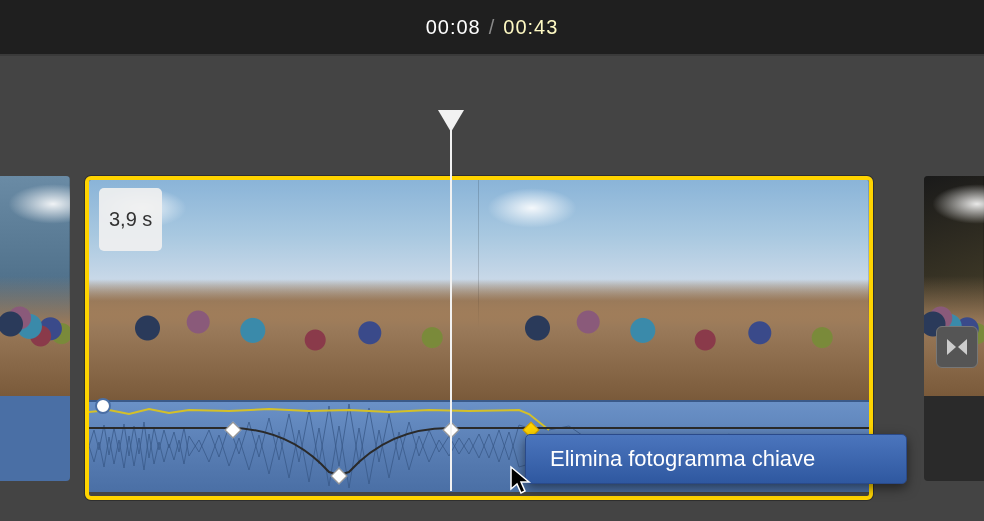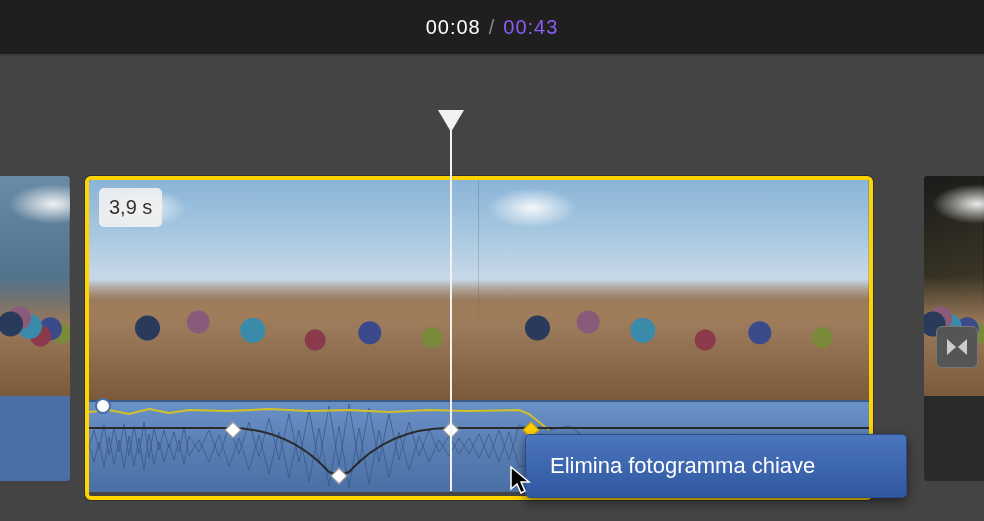--- a/index.html
+++ b/index.html
@@ -1,19 +1,19 @@
 <!DOCTYPE html>
 <html><head>
 <meta charset="utf-8">
 <style>
   html,body{margin:0;padding:0;width:984px;height:521px;background:#2b2b2b;font-family:-apple-system,Helvetica,Arial,sans-serif;overflow:hidden}
   .timecode-bar{width:100%;height:54px;display:flex;align-items:center;justify-content:center;background:#1f1f1f;font-size:20px;letter-spacing:1px}
   .timecode-bar .cur{color:#fff}
   .timecode-bar .sep{color:#8a8a8a;margin:0 8px}
-  .timecode-bar .tot{color:#8b5cf6}
+  .timecode-bar .tot{color:#fef9c3}
   .divider{height:2px;background:#3a3a3a}
   .timeline-area{position:relative;width:100%;height:465px;background:#444}
   .track-row{position:absolute;left:0;right:0;top:120px;height:330px}
   .prev-clip{position:absolute;left:0;top:0;width:70px;height:305px;background:#3a4a5a;border-radius:0 4px 4px 0;overflow:hidden}
   .prev-clip .thumb{height:220px;background:linear-gradient(180deg,#6a8ba5 0%,#4a6b85 60%,#2a3b4a 100%)}
   .prev-clip .wave{height:85px;background:#4a6fa5}
   .next-clip{position:absolute;right:0;top:0;width:60px;height:305px;background:#2a2a2a;border-radius:4px 0 0 4px;overflow:hidden}
   .next-clip .thumb{height:220px;background:linear-gradient(160deg,#1a1a1a 0%,#3a3525 50%,#5a4a2a 100%)}
   .transition-btn{position:absolute;right:6px;top:150px;width:40px;height:40px;background:#555;border:1px solid #777;border-radius:6px;display:flex;align-items:center;justify-content:center;color:#ccc}
   .main-clip{position:absolute;left:85px;top:0;width:780px;height:316px;border:4px solid #ffd400;border-radius:6px;overflow:hidden;box-shadow:0 0 0 1px rgba(0,0,0,0.3)}
@@ -23,31 +23,31 @@
     box-shadow:inset -1px 0 0 rgba(0,0,0,0.15)}
   .thumb::before{content:"";position:absolute;top:8px;left:8px;width:90px;height:40px;background:radial-gradient(ellipse at center,rgba(255,255,255,0.9) 0%,rgba(255,255,255,0) 70%);border-radius:50%}
   .thumb::after{content:"";position:absolute;bottom:0;left:0;right:0;height:120px;background:
     radial-gradient(circle at 15% 40%,#2a3a5a 0,#2a3a5a 12px,transparent 13px),
     radial-gradient(circle at 28% 35%,#8a5a7a 0,#8a5a7a 11px,transparent 12px),
     radial-gradient(circle at 42% 42%,#3a8aaa 0,#3a8aaa 12px,transparent 13px),
     radial-gradient(circle at 58% 50%,#8a3a4a 0,#8a3a4a 10px,transparent 11px),
     radial-gradient(circle at 72% 44%,#3a4a8a 0,#3a4a8a 11px,transparent 12px),
     radial-gradient(circle at 88% 48%,#7a8a3a 0,#7a8a3a 10px,transparent 11px),
     linear-gradient(180deg,transparent 0%,#9a7a5a 40%,#7a5a3a 100%)}
-  .dur-badge{position:absolute;top:8px;left:10px;background:rgba(240,240,240,0.92);color:#333;font-size:20px;padding:8px 10px;border-radius:5px;font-weight:400}
+  .dur-badge{position:absolute;top:8px;left:10px;background:rgba(240,240,240,0.92);color:#333;font-size:20px;padding:20px 10px;border-radius:5px;font-weight:400}
   .wave-area{position:relative;height:92px;background:linear-gradient(180deg,#6b92c8 0%,#5a7fb5 50%,#4a6fa5 100%)}
   .wave-area::before{content:"";position:absolute;left:0;right:0;top:0;height:2px;background:#3a5a8a}
   .wave-svg{position:absolute;left:0;top:0;width:100%;height:100%}
   .fade-handle{position:absolute;width:12px;height:12px;border-radius:50%;background:#fff;border:2px solid #4a6fa5;top:-2px}
   .kf{position:absolute;width:10px;height:10px;transform:rotate(45deg);background:#fff;border:1px solid #888;top:24px}
   .kf.sel{background:#ffd400;border-color:#cc9900}
   .vol-svg{position:absolute;left:0;top:0;width:100%;height:100%;overflow:visible}
   .playhead-line{position:absolute;top:54px;bottom:30px;width:2px;background:#f2f2f2;left:450px}
   .playhead-head{position:absolute;top:54px;left:450px;width:0;height:0;margin-left:-12px;border-left:13px solid transparent;border-right:13px solid transparent;border-top:22px solid #f2f2f2}
-  .context-menu{position:absolute;left:525px;top:378px;background:linear-gradient(180deg,#4b75bd 0%,#2f58a0 100%);border:1px solid #2a4a8a;border-radius:5px;box-shadow:0 4px 12px rgba(0,0,0,0.5);padding:12px 0;min-width:380px}
+  .context-menu{position:absolute;left:525px;top:378px;background:linear-gradient(180deg,#4b75bd 0%,#2f58a0 100%);border:1px solid #2a4a8a;border-radius:5px;box-shadow:0 4px 12px rgba(0,0,0,0.5);padding:5px 0;min-width:380px}
   .context-item{color:#fff;font-size:22px;padding:6px 24px;white-space:nowrap}
   .cursor{position:absolute;left:509px;top:409px;pointer-events:none}
   .scrollbar{position:absolute;left:4px;top:220px;width:10px;height:160px;background:#666;border-radius:5px}
 </style>
 </head>
 <body>
 
 <div class="timecode-bar">
   <span class="cur">00:08</span>
   <span class="sep">/</span>

